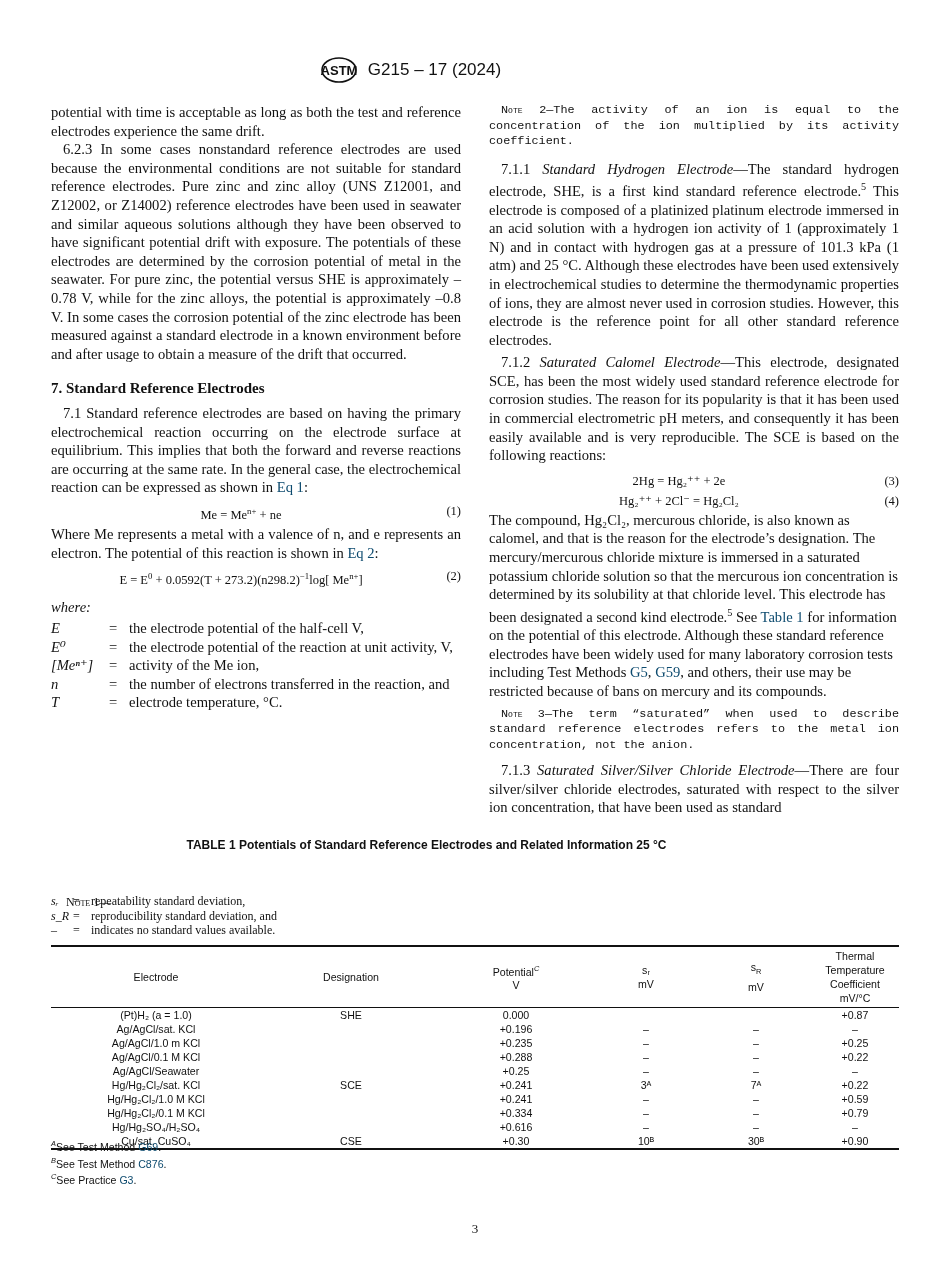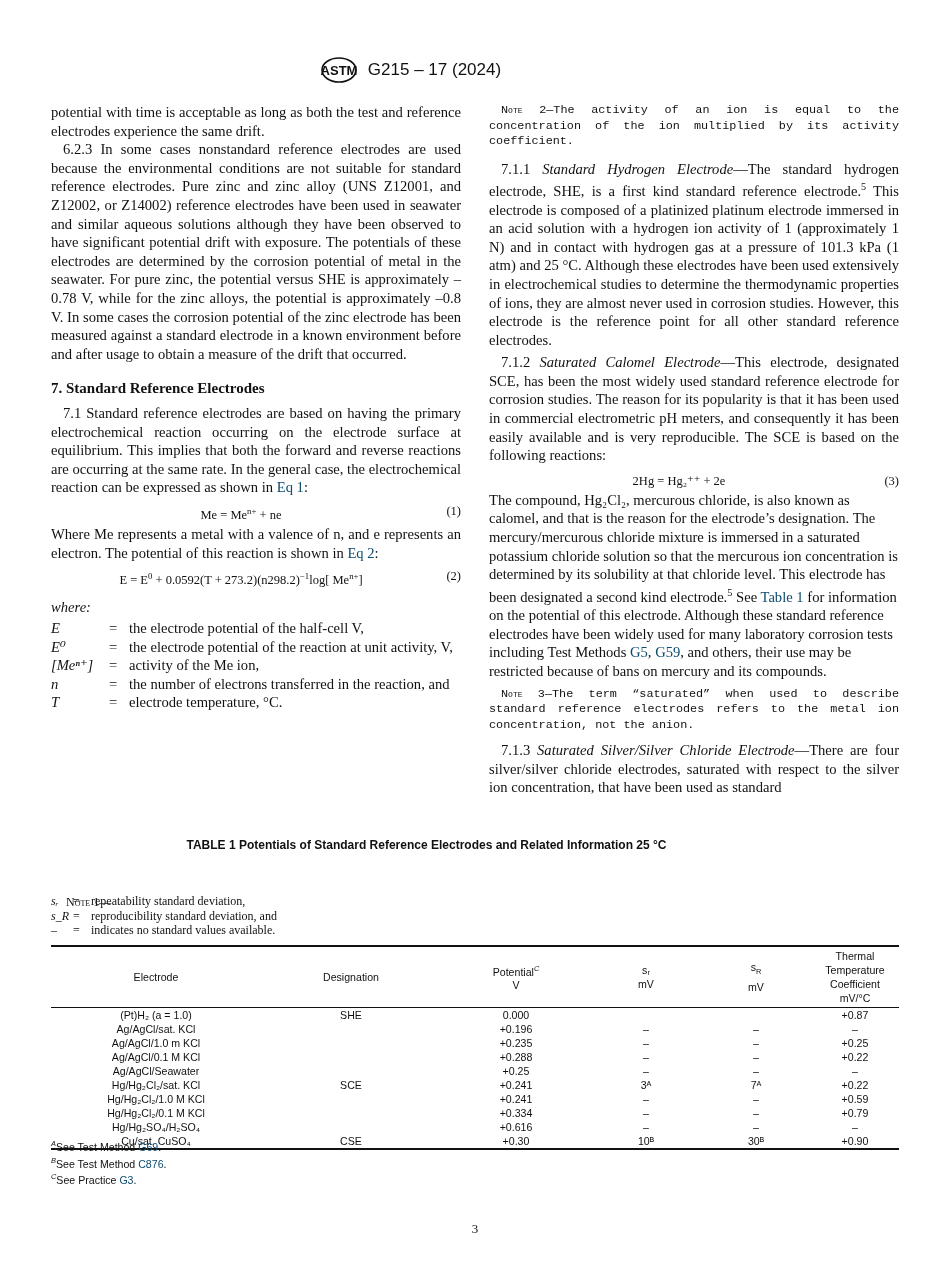--- a/index.html
+++ b/index.html
@@ -101,20 +101,24 @@
 </div>
 
 <div class="col right">
   <p class="note"><span class="smallcaps">Note 2</span><span>—The activity of an ion is equal to the concentration of the ion multiplied by its activity coefficient.</span></p>
   <p class="indent" style="margin-top:10px"><span>7.1.1 </span><i>Standard Hydrogen Electrode</i><span>—The standard hydrogen electrode, SHE, is a first kind standard reference electrode.</span><sup>5</sup><span> This electrode is composed of a platinized platinum electrode immersed in an acid solution with a hydrogen ion activity of 1 (approximately 1 N) and in contact with hydrogen gas at a pressure of 101.3 kPa (1 atm) and 25 °C. Although these electrodes have been used extensively in electrochemical studies to determine the thermodynamic properties of ions, they are almost never used in corrosion studies. However, this electrode is the reference point for all other standard reference electrodes.</span></p>
   <p class="indent" style="margin-top:4px"><span>7.1.2 </span><i>Saturated Calomel Electrode</i><span>—This electrode, designated SCE, has been the most widely used standard reference electrode for corrosion studies. The reason for its popularity is that it has been used in commercial electrometric pH meters, and consequently it has been easily available and is very reproducible. The SCE is based on the following reactions:</span></p>
   <div class="eq" style="margin-top:8px">
       <span class="body">2Hg = Hg₂⁺⁺ + 2e</span>
       <span class="num">(3)</span>
     </div>
+  <div class="eq" style="margin-top:4px">
+      <span class="body">Hg₂⁺⁺ + 2Cl⁻ = Hg₂Cl₂</span>
+      <span class="num">(4)</span>
+    </div>
   <p style="text-align:left"><span>The compound, Hg₂Cl₂, mercurous chloride, is also known as calomel, and that is the reason for the electrode’s designation. The mercury/mercurous chloride mixture is immersed in a saturated potassium chloride solution so that the mercurous ion concentration is determined by its solubility at that chloride level. This electrode has been designated a second kind electrode.</span><sup>5</sup><span> See </span><span class="link">Table 1</span><span> for information on the potential of this electrode. Although these standard reference electrodes have been widely used for many laboratory corrosion tests including Test Methods </span><span class="link">G5</span><span>, </span><span class="link">G59</span><span>, and others, their use may be restricted because of bans on mercury and its compounds.</span></p>
   <p class="note" style="margin-top:6px"><span class="smallcaps">Note 3</span><span>—The term “saturated” when used to describe standard reference electrodes refers to the metal ion concentration, not the anion.</span></p>
   <p class="indent" style="margin-top:8px"><span>7.1.3 </span><i>Saturated Silver/Silver Chloride Electrode</i><span>—There are four silver/silver chloride electrodes, saturated with respect to the silver ion concentration, that have been used as standard</span></p>
 </div>
 
 <div class="table-title">TABLE 1 Potentials of Standard Reference Electrodes and Related Information 25 °C</div>
 <div class="tnote" style="top:895px;left:66px"><span class="smallcaps">Note 1</span><span>—</span></div>
 <div class="legend">
   <div class="row">
       <span class="s">sᵣ</span>

